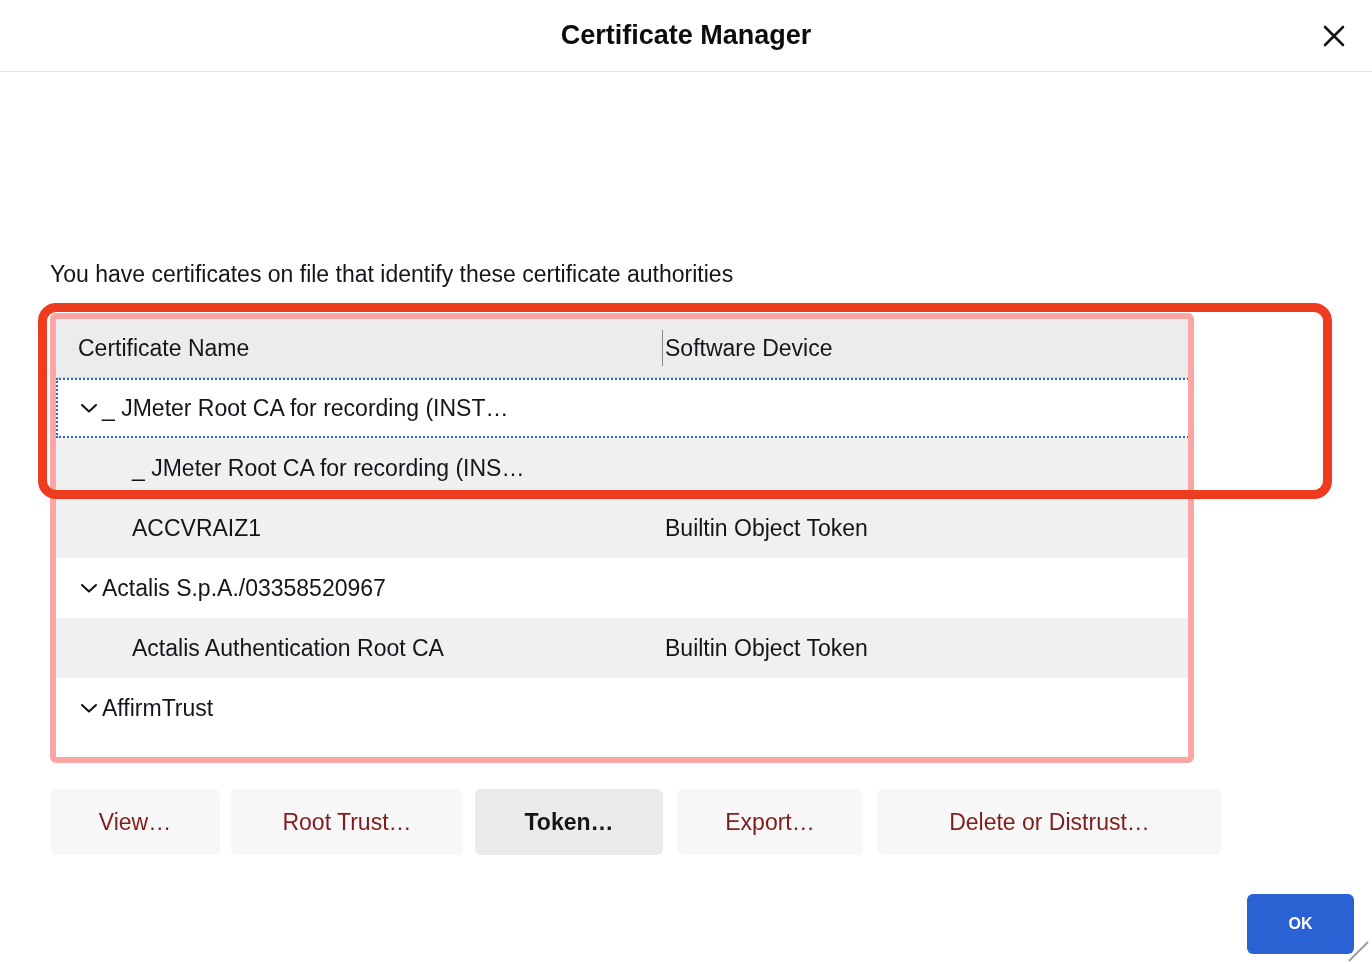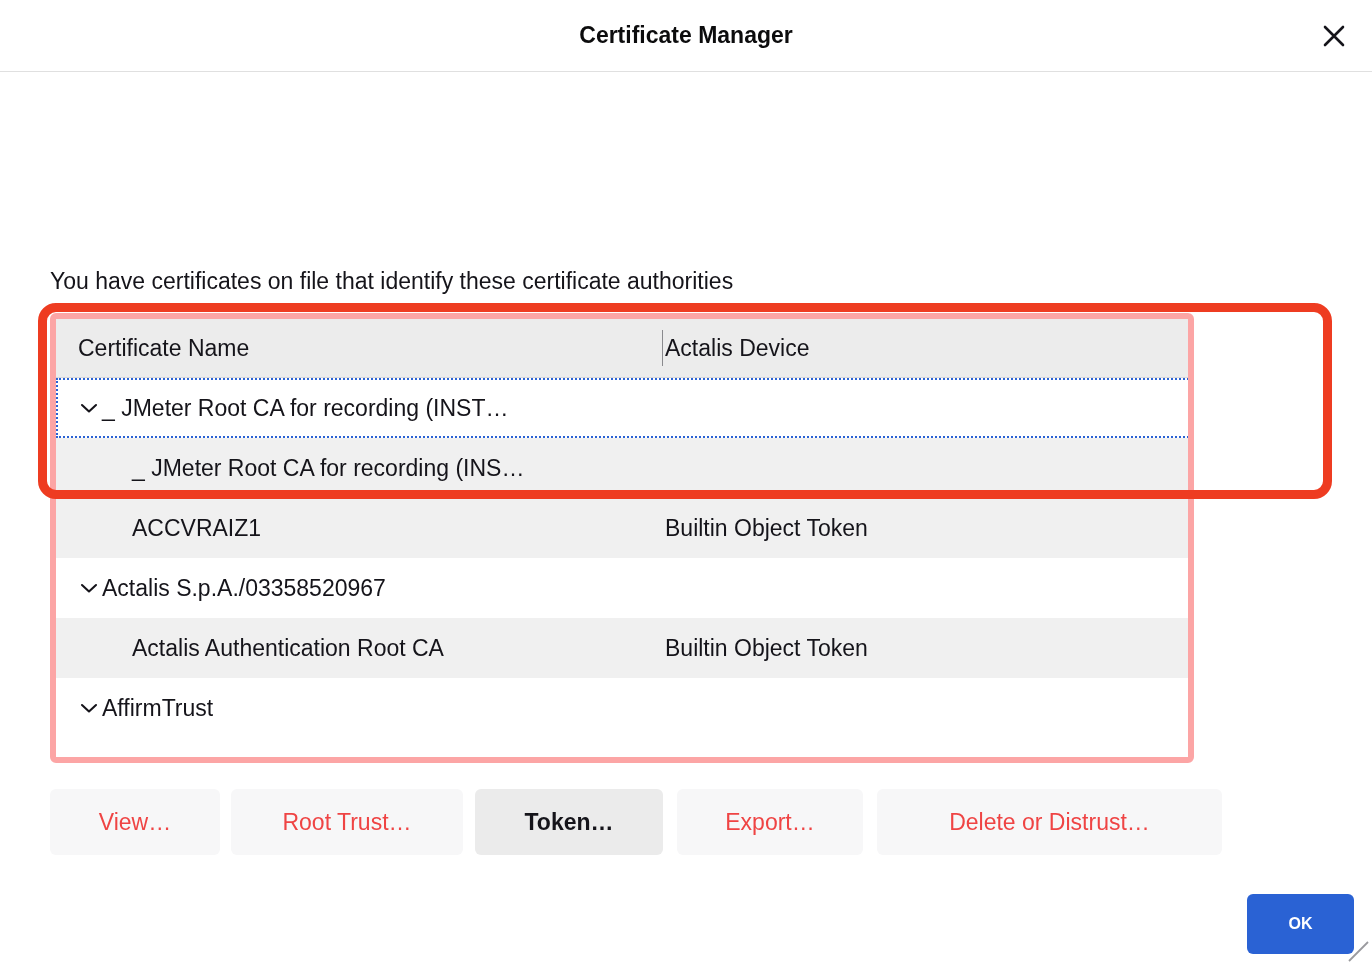--- a/index.html
+++ b/index.html
@@ -25,21 +25,21 @@
     width: 1372px; height: 72px;
     border-bottom: 1px solid #e0e0e0;
     background: #ffffff;
   }
   .titlebar-title {
     position: absolute;
     left: 0; top: 0;
     width: 1372px;
     line-height: 71px;
     text-align: center;
-    font-size: 23px;
+    font-size: 27px;
     font-weight: bold;
     color: #0c0c0d;
     letter-spacing: 0px;
   }
   .close-btn {
     position: absolute;
     right: 14px; top: 12px;
     width: 48px; height: 48px;
     display: flex; align-items: center; justify-content: center;
     border-radius: 4px;
@@ -76,21 +76,21 @@
     position: absolute;
     left: 0; bottom: 0;
     height: 4px;
     background: #2a62d4;
     border-radius: 2px;
   }
 
   
   .description {
     position: absolute;
-    left: 50px; top: 268px;
+    left: 50px; top: 261px;
     font-size: 23px;
     color: #15141a;
     white-space: nowrap;
   }
 
   
   .tree-panel {
     position: absolute;
     left: 50px; top: 313px;
     width: 1144px; height: 450px;
@@ -199,21 +199,21 @@
     left: 50px; top: 789px;
     height: 66px;
   }
   .btn {
     position: absolute;
     top: 0;
     height: 66px;
     border: none;
     border-radius: 6px;
     background: #f7f7f8;
-    color: #ef4444;
+    color: #7f1d1d;
     font-size: 23px;
     font-family: "Liberation Sans", sans-serif;
     white-space: nowrap;
     cursor: default;
     padding: 0;
     text-align: center;
   }
   .btn.enabled {
     background: #ebebeb;
     color: #15141a;
@@ -255,21 +255,21 @@
     </div>
   </div>
 
 
   <div class="description">You have certificates on file that identify these certificate authorities</div>
 
   <div class="tree-panel">
     <div class="tree-header">
       <div class="th th-name">Certificate Name</div>
       <div class="th-sep s1"></div>
-      <div class="th th-device">Actalis Device</div>
+      <div class="th th-device">Software Device</div>
       <div class="th-sep s2"></div>
       <div class="col-picker">
         <svg width="28" height="26" viewBox="0 0 28 26" aria-hidden="true">
           <rect x="1.5" y="1.5" width="21" height="17" fill="none" stroke="#15141a" stroke-width="2.4"></rect>
           <path d="M1.5 7.5 H22.5" stroke="#15141a" stroke-width="2.4"></path>
           <path d="M12 7.5 V18.5" stroke="#15141a" stroke-width="2.4"></path>
           <path d="M15 17 L27 17 L21 25 Z" fill="#15141a"></path>
         </svg>
       </div>
     </div>

